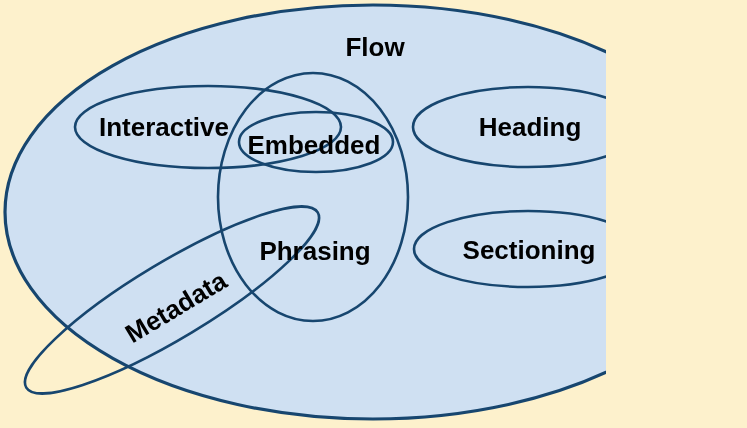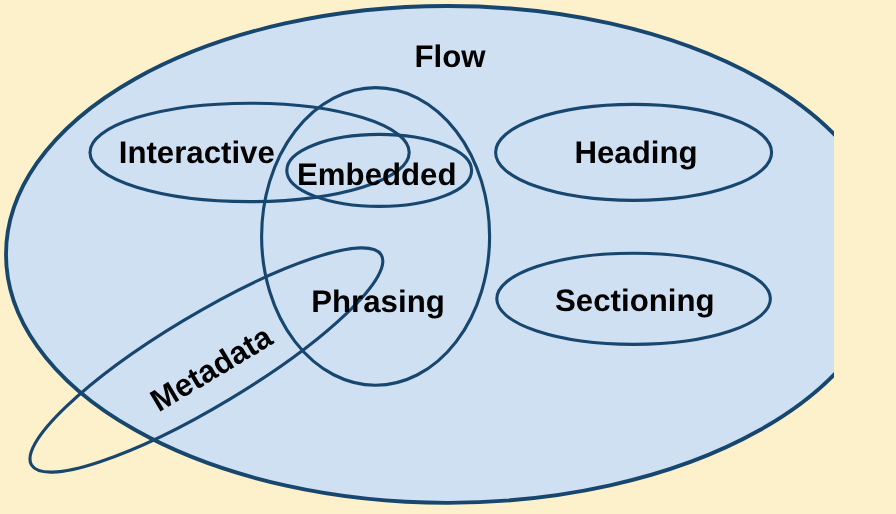--- a/index.html
+++ b/index.html
@@ -5,21 +5,21 @@
   html, body {
     margin: 0;
     padding: 0;
   }
   body {
     background: var(--bg, #FDF1CC);
     font-family: "Liberation Sans", sans-serif;
   }
   .canvas {
     position: relative;
-    width: 695px;
+    width: 606px;
     height: 428px;
     background: var(--bg, #FDF1CC);
     overflow: hidden;
   }
   svg.venn {
     display: block;
     width: 747px;
     height: 428px;
   }
   .set-ellipse {

